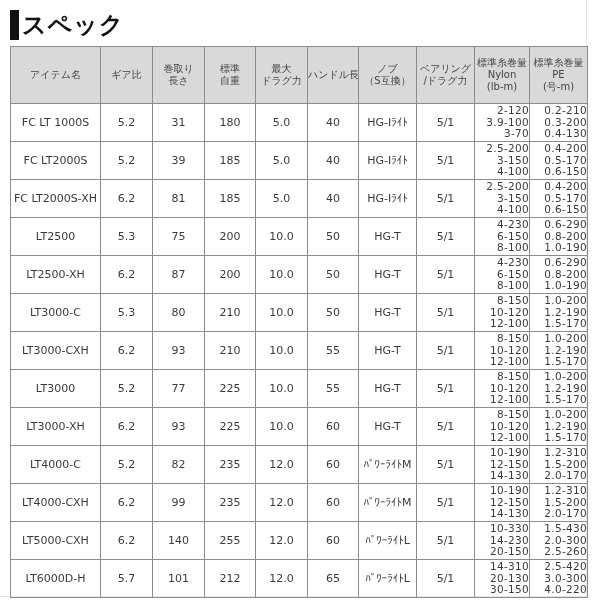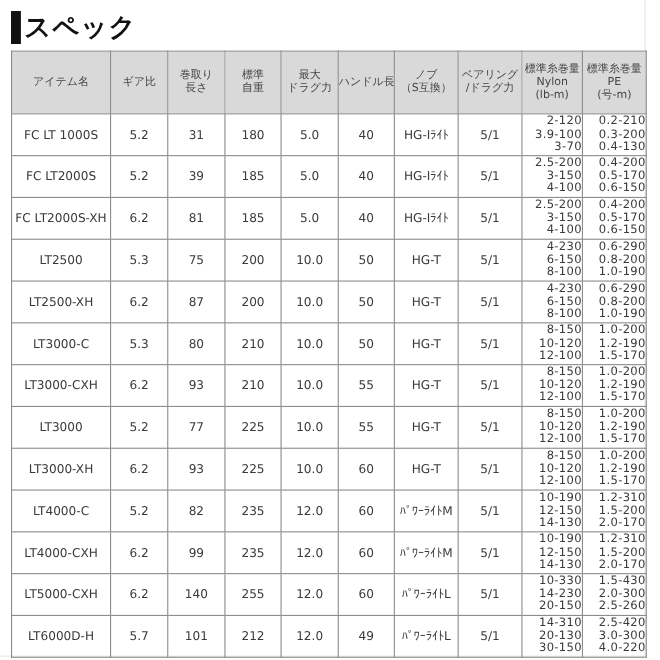--- a/index.html
+++ b/index.html
@@ -351,21 +351,21 @@
           <span class="line">2.0-300</span>
           <span class="line">2.5-260</span>
         </td>
       </tr>
       <tr>
         <td>LT6000D-H</td>
         <td>5.7</td>
         <td>101</td>
         <td>212</td>
         <td>12.0</td>
-        <td>49</td>
+        <td>65</td>
         <td>ﾊﾟﾜｰﾗｲﾄL</td>
         <td>5/1</td>
         <td class="multi">
           <span class="line">14-310</span>
           <span class="line">20-130</span>
           <span class="line">30-150</span>
         </td>
         <td class="multi">
           <span class="line">2.5-420</span>
           <span class="line">3.0-300</span>

